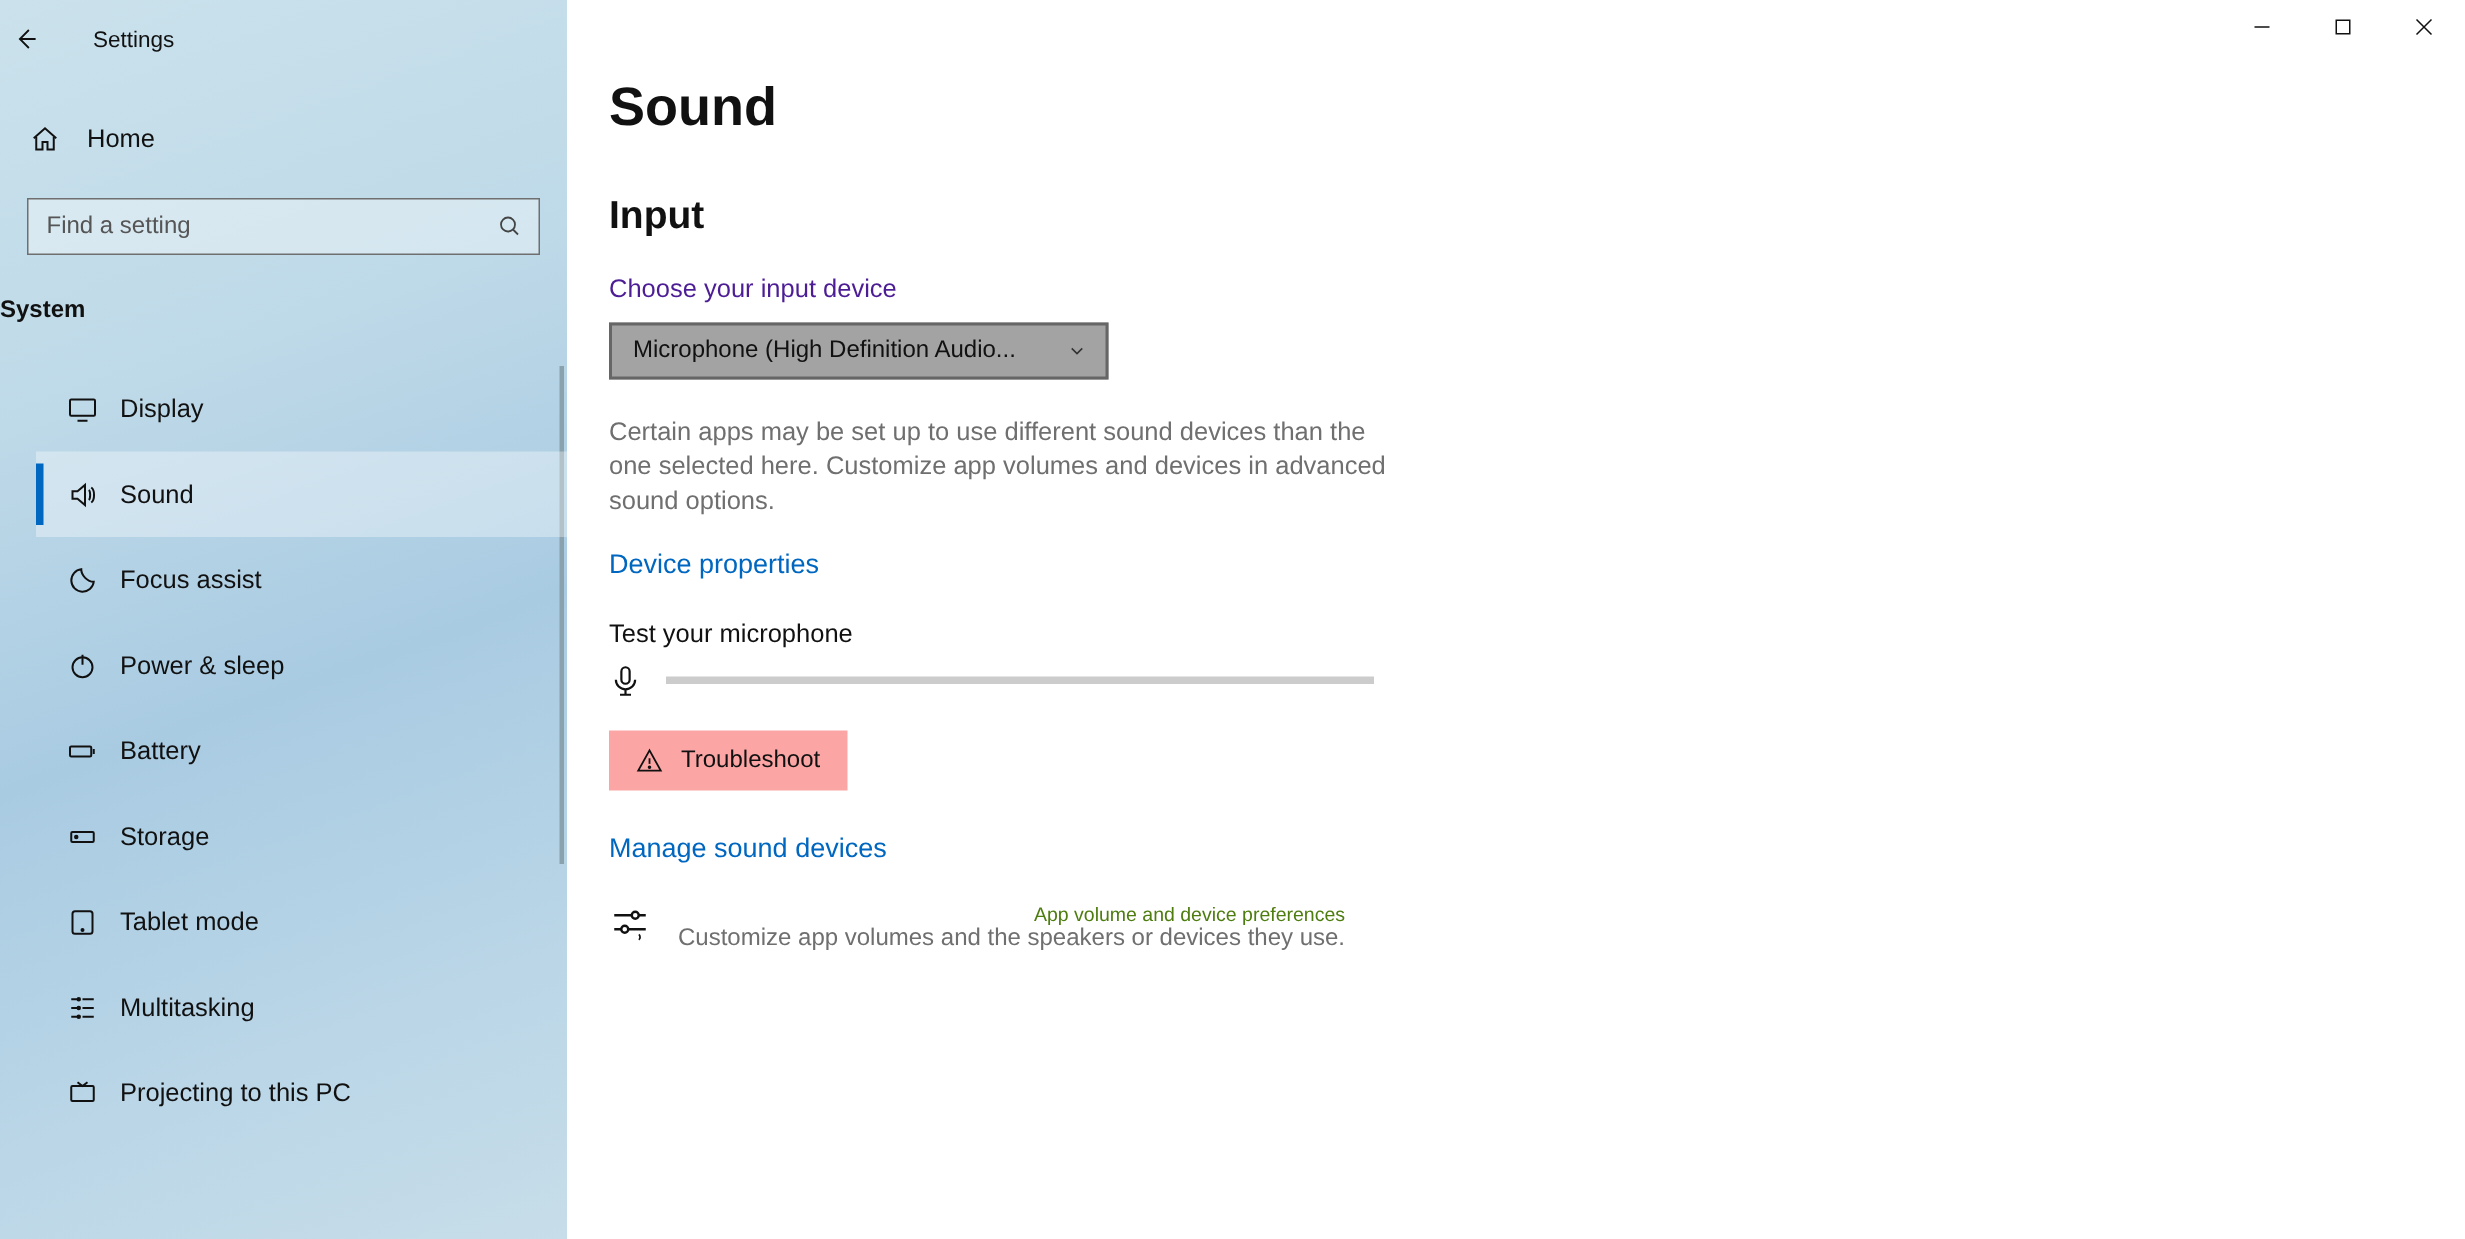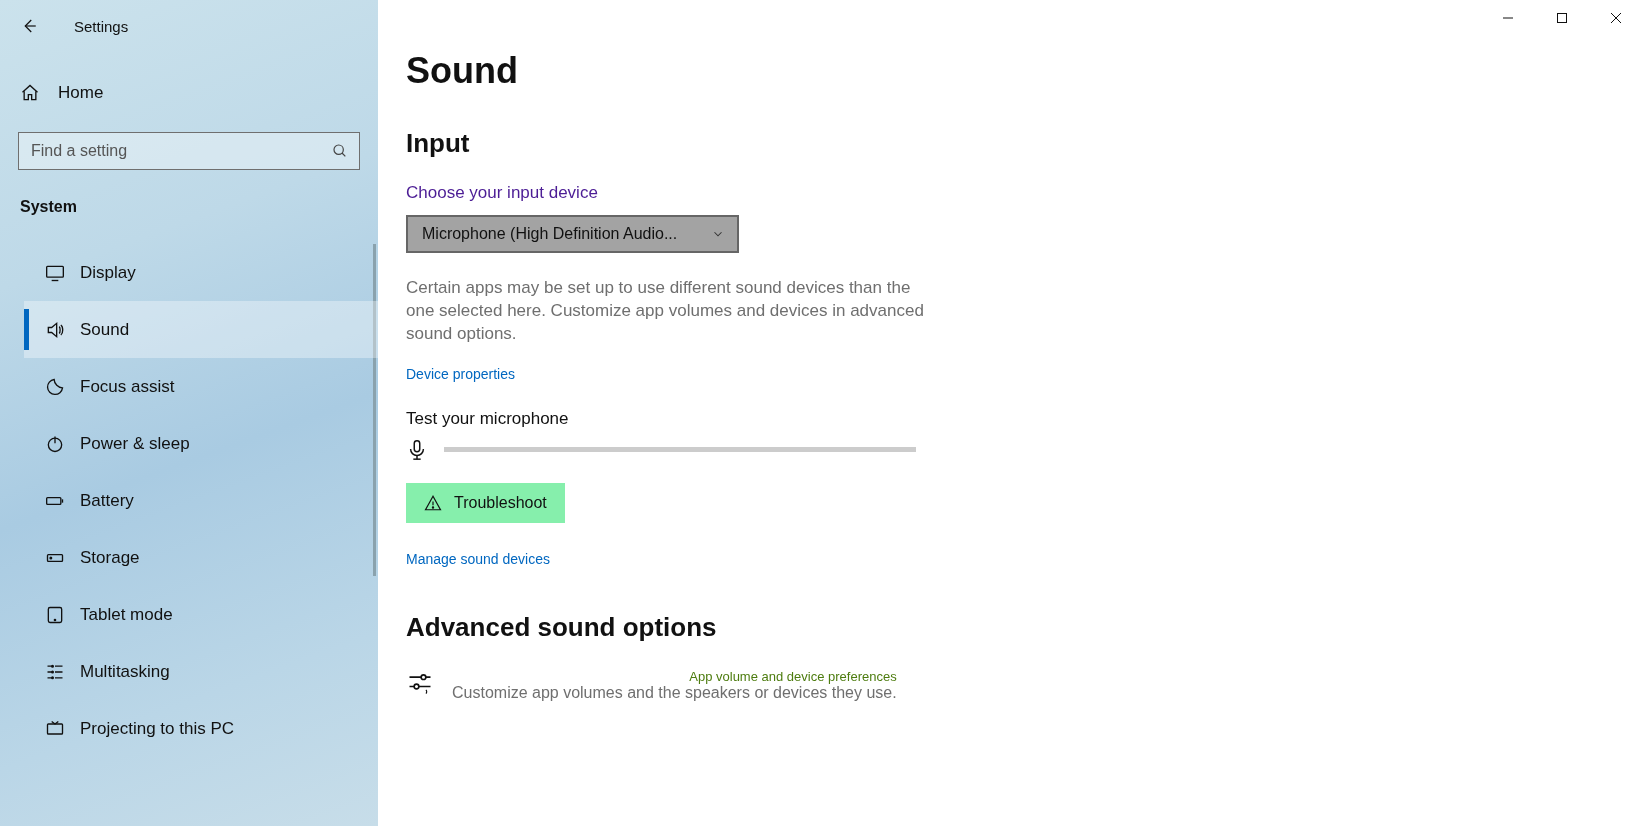--- a/index.html
+++ b/index.html
@@ -6,41 +6,41 @@
   html, body { width: 1643px; height: 826px; font-family: "Segoe UI", Arial, sans-serif; overflow: hidden; background: #fff; }
   .app { display: flex; width: 100%; height: 100%; }
   
   .sidebar {
     width: 378px;
     height: 100%;
     background: linear-gradient(160deg, #cbe2ec 0%, #bed9e8 30%, #a9cbe2 55%, #bad6e7 80%, #c7dde9 100%);
     position: relative;
     padding-top: 6px;
   }
-  .sidebar-top { display: flex; align-items: center; height: 40px; padding-left: 20px; }
+  .sidebar-top { display: flex; align-items: center; height: 40px; padding-left: 8px; }
   .sidebar-top .title { font-size: 15px; color: #111; margin-left: 36px; }
   .home-row {
     display: flex; align-items: center;
     height: 50px; padding-left: 20px; margin-top: 22px;
     cursor: pointer;
   }
   .home-row .label { font-size: 17px; color: #111; margin-left: 18px; }
   .search-wrap { padding: 0 18px; margin-top: 14px; }
   .search-input {
     width: 100%; height: 38px;
     border: 1px solid #6f6f6f;
     background: rgba(255,255,255,0.35);
     padding: 0 40px 0 12px;
     font-size: 16px; color: #333;
     outline: none;
   }
   .search-input::placeholder { color: #555; }
   .search-wrap { position: relative; }
   .search-icon { position: absolute; right: 30px; top: 50%; transform: translateY(-50%); color: #444; }
-  .group-label { font-size: 16px; font-weight: 600; color: #111; padding-left: 20px; margin-top: 28px; }
+  .group-label { font-size: 16px; font-weight: 600; color: #111; margin-top: 28px; }
   .nav-list { margin-top: 28px; position: relative; padding-left: 24px; }
   .nav-item {
     display: flex; align-items: center;
     height: 57px; padding-left: 20px;
     cursor: pointer; position: relative;
   }
   .nav-item.active { background: rgba(255,255,255,0.35); }
   .nav-item.active::before {
     content: ""; position: absolute; left: 0; top: 8px; bottom: 8px;
     width: 5px; background: #0067c0;
@@ -60,27 +60,27 @@
   h1.page-title { font-size: 36px; font-weight: 600; color: #111; }
   h2.section-title { font-size: 26px; font-weight: 600; color: #111; margin-top: 36px; }
   .field-label { font-size: 17px; color: #4c1d95; margin-top: 24px; }
   .dropdown {
     margin-top: 12px; width: 333px; height: 38px;
     border: 2px solid #666; background: #a3a3a3;
     display: flex; align-items: center; justify-content: space-between;
     padding: 0 12px 0 14px; cursor: pointer; font-size: 16px; color: #111;
   }
   .desc-text { font-size: 17px; color: #6f6f6f; margin-top: 24px; width: 530px; line-height: 1.35; }
-  .link { font-size: 14px; color: #0067c0; margin-top: 20px; cursor: pointer; display: inline-block; }
+  .link { font-size: 18px; color: #0067c0; margin-top: 20px; cursor: pointer; display: inline-block; }
   .test-label { font-size: 17px; color: #111; margin-top: 26px; }
   .mic-row { display: flex; align-items: center; margin-top: 10px; }
   .mic-bar { width: 472px; height: 5px; background: #ccc; margin-left: 16px; }
   .troubleshoot-btn {
     margin-top: 22px; height: 40px; padding: 0 18px;
-    background: #86efac; border: none; display: inline-flex;
+    background: #fca5a5; border: none; display: inline-flex;
     align-items: center; font-size: 16px; color: #111; cursor: pointer;
   }
   .troubleshoot-btn .icon { margin-right: 12px; }
   .adv-item { display: flex; align-items: flex-start; margin-top: 26px; cursor: pointer; }
   .adv-item .texts { margin-left: 18px; }
   .adv-item .title { font-size: 13px; color: #4d7c0f; text-align: right; }
   .adv-item .sub { font-size: 16px; color: #6f6f6f; margin-top: 0; }
   svg { display: block; }
 </style>
 </head>
@@ -279,21 +279,20 @@
               <path d="M12 3L2 21h20L12 3z"></path>
               <path d="M12 10v5"></path>
               <circle cx="12" cy="18" r="0.8" fill="#111"></circle>
             </svg>
         </span>
         <span>Troubleshoot</span>
       </button>
 
       <div><a class="link" style="margin-top:28px;">Manage sound devices</a></div>
 
-      <h2 class="section-title" style="margin-top:44px;">Advanced sound options</h2>
 
       <div class="adv-item">
         <span>
           <svg width="28" height="28" viewBox="0 0 24 24" fill="none" stroke="#111" stroke-width="1.4">
             <path d="M3 7h10M17 7h4"></path>
               <circle cx="15" cy="7" r="2"></circle>
             <path d="M3 15h4M11 15h10"></path>
               <circle cx="9" cy="15" r="2"></circle>
             <path d="M17 18c1 .5 1 2.5 0 3" stroke-width="1"></path>
           </svg>

